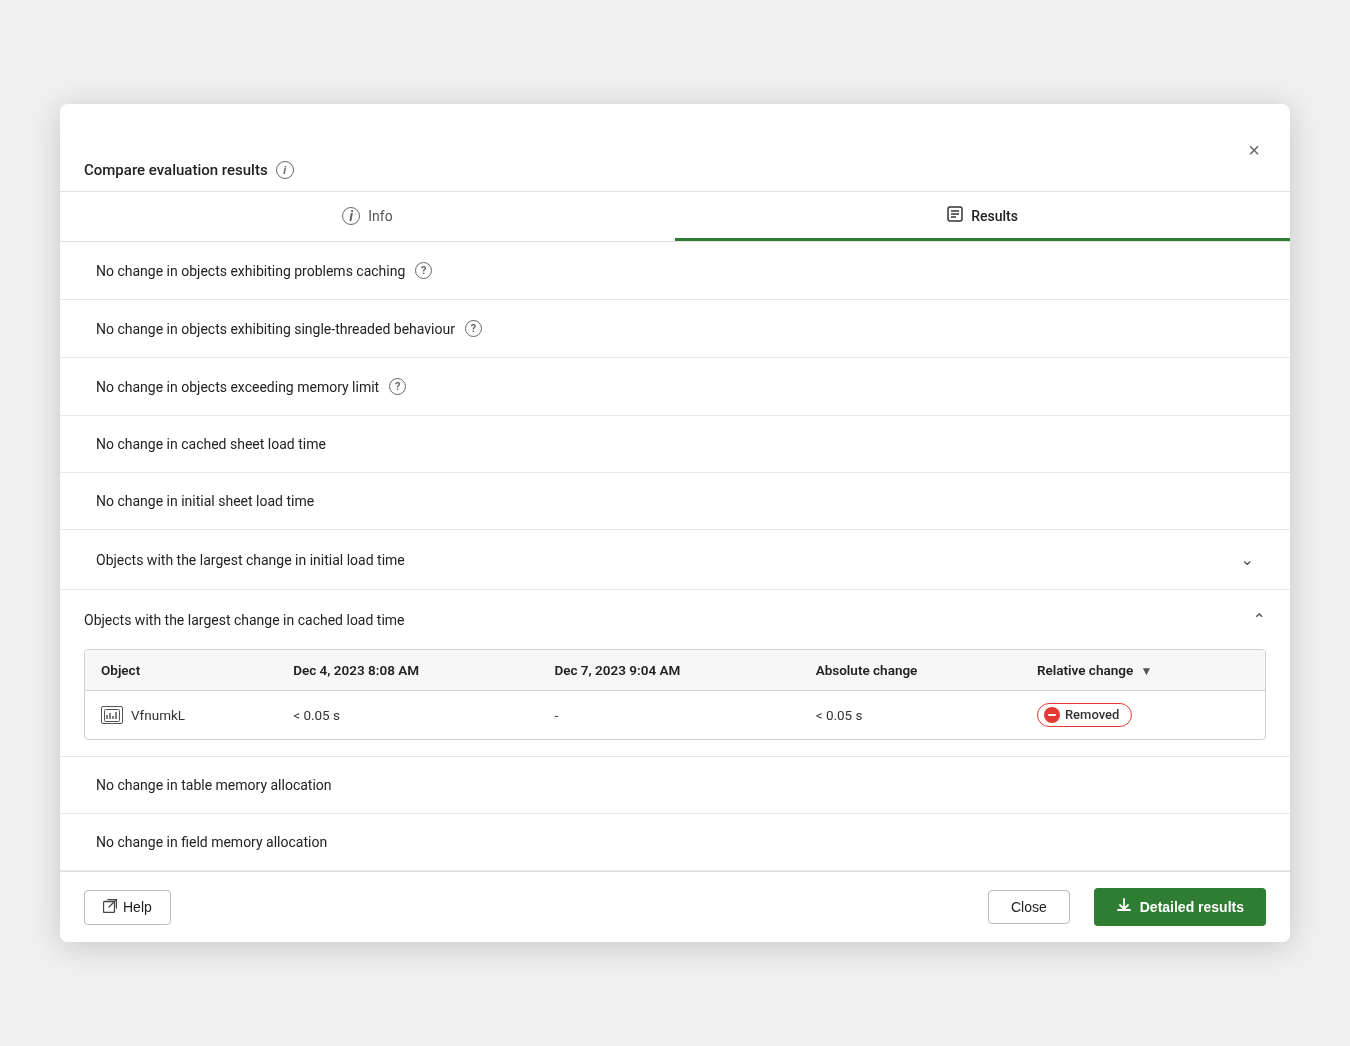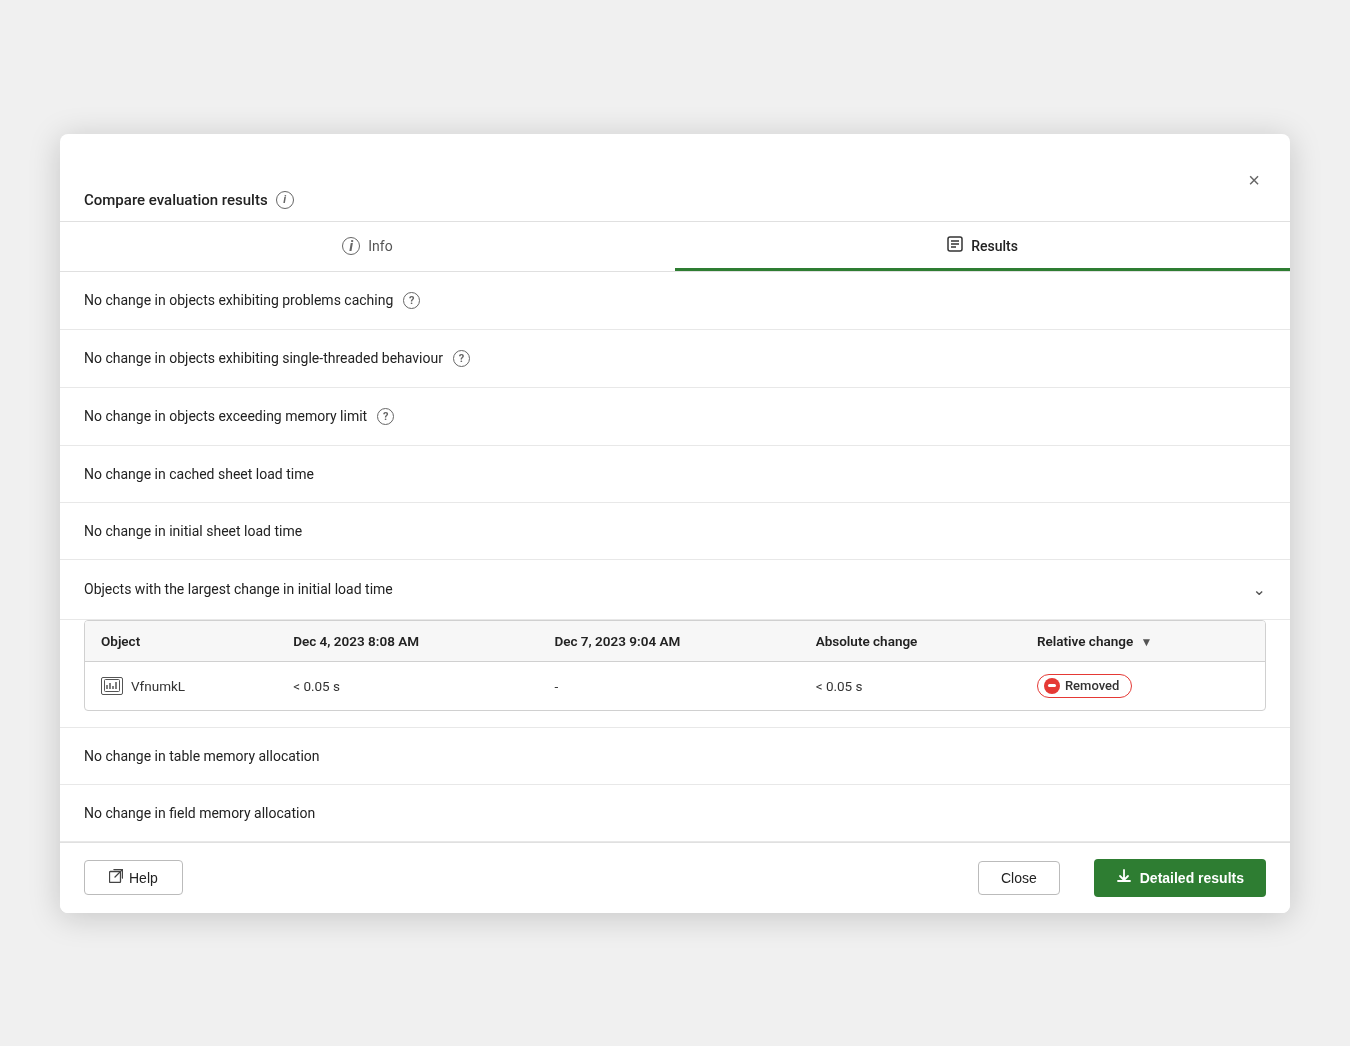--- a/index.html
+++ b/index.html
@@ -83,21 +83,21 @@
     }
     .modal-body {
       padding: 0;
       overflow-y: auto;
       max-height: 750px;
     }
     .section-row {
       display: flex;
       align-items: center;
       justify-content: space-between;
-      padding: 20px 24px;
+      padding: 20px 36px;
       border-bottom: 1px solid #e8e8e8;
       font-size: 14px;
       color: #222;
       cursor: pointer;
     }
     .section-row .row-left {
       display: flex;
       align-items: center;
       gap: 6px;
     }
@@ -206,32 +206,31 @@
       border-top: 1px solid #e0e0e0;
       background: #fff;
     }
     .help-btn {
       display: flex;
       align-items: center;
       gap: 6px;
       background: none;
       border: 1.5px solid #bbb;
       border-radius: 4px;
-      padding: 8px 24px;
+      padding: 8px 18px;
       font-size: 14px;
       cursor: pointer;
       color: #222;
     }
     .help-icon {
       font-size: 14px;
       color: #444;
     }
     .footer-right {
       display: flex;
-      gap: 10px;
       align-items: center;
     }
     .close-footer-btn {
       background: none;
       border: 1.5px solid #bbb;
       border-radius: 4px;
       padding: 8px 22px;
       font-size: 14px;
       cursor: pointer;
       color: #222;
@@ -328,20 +327,24 @@
     <div class="section-row">
       <span>No change in initial sheet load time</span>
     </div>
 
     <div class="section-row">
       <span>Objects with the largest change in initial load time</span>
       <span class="chevron">⌄</span>
     </div>
 
     <div class="expanded-section">
+      <div class="expanded-header">
+        <span>Objects with the largest change in cached load time</span>
+        <span class="chevron">⌃</span>
+      </div>
 
       <div class="table-container">
         <table class="data-table">
           <thead>
             <tr>
               <th>
                 <span>Object</span>
               </th>
               <th>
                 <span>Dec 4, 2023 8:08 AM</span>

